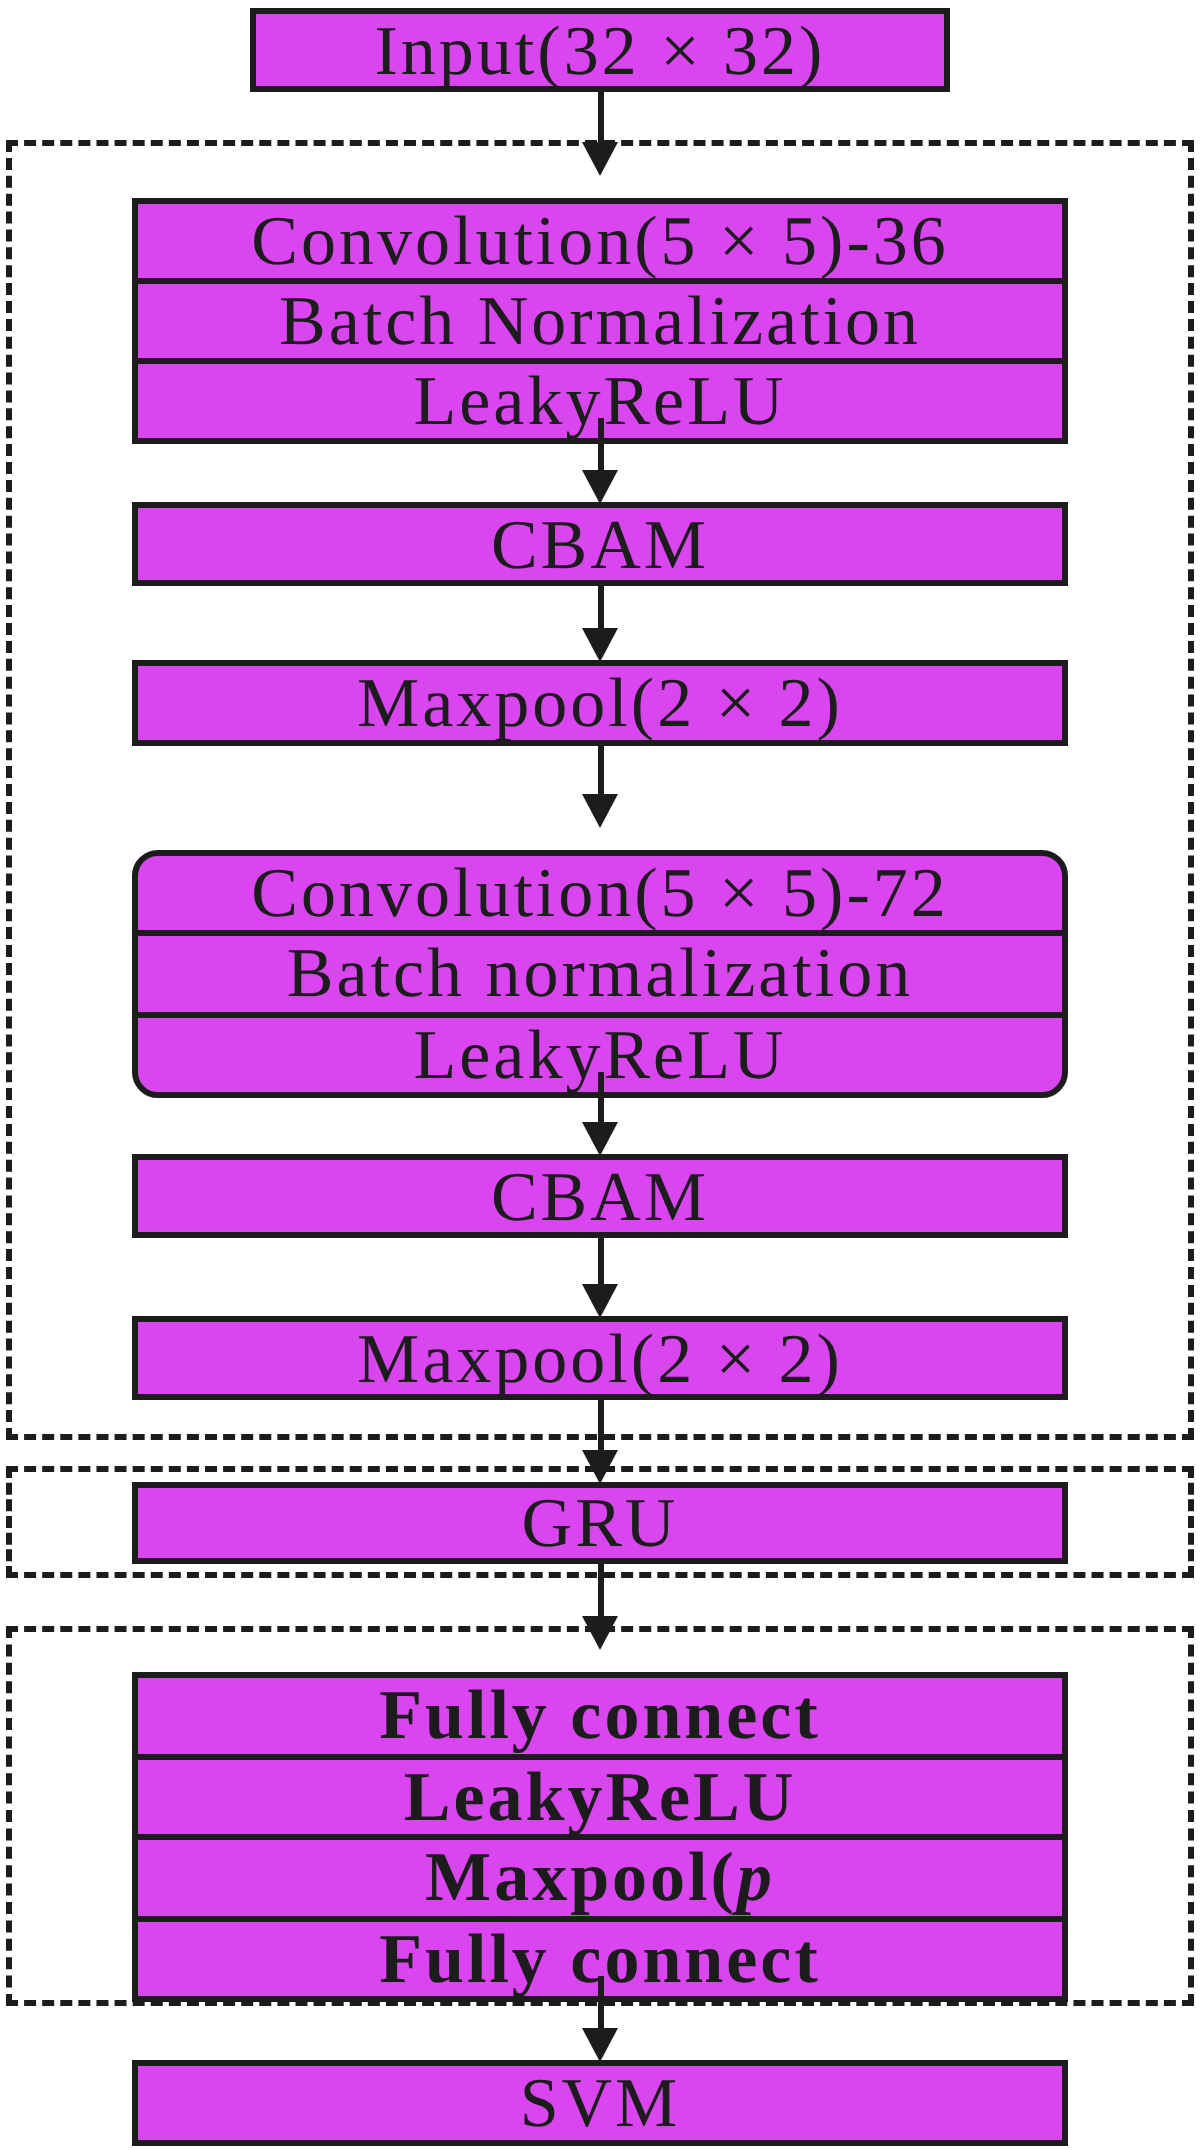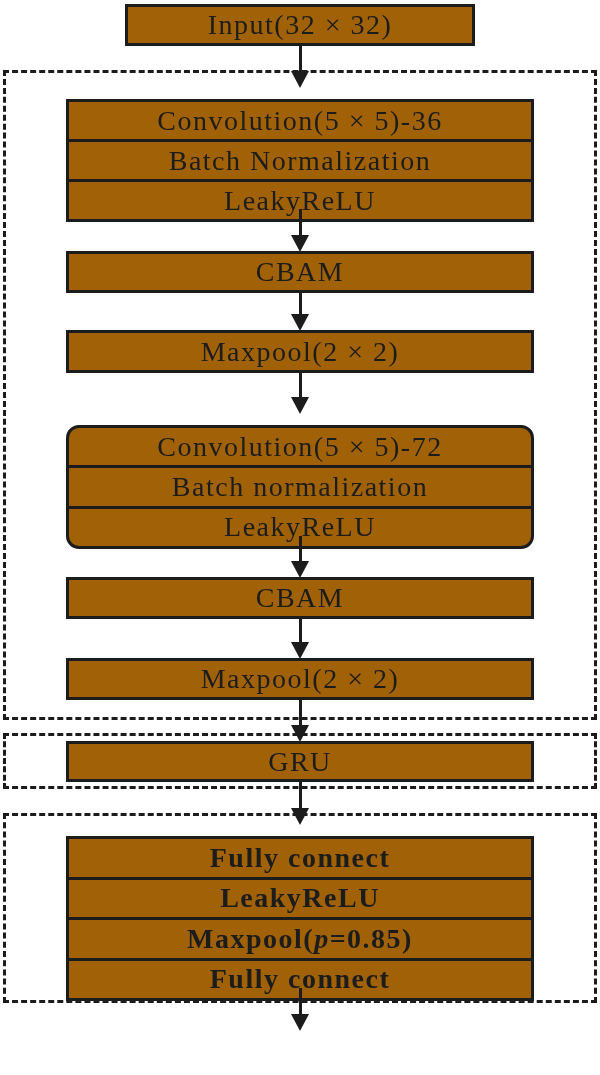--- a/index.html
+++ b/index.html
@@ -21,25 +21,25 @@
     position: absolute;
     border: 3px dashed var(--line, #1c1c1c);
     background: transparent;
   }
   
   .box {
     position: absolute;
     left: 66px;
     width: 468px;
     border: 3px solid var(--line, #1c1c1c);
-    background: #a16207;
+    background: #d946ef;
     display: flex;
     align-items: center;
     justify-content: center;
-    font-size: 28px;
+    font-size: 35px;
     letter-spacing: 1.5px;
     line-height: 1;
     white-space: nowrap;
   }
   .box.stack {
     flex-direction: column;
     align-items: stretch;
     justify-content: stretch;
     margin-top: 12px;
   }
@@ -125,25 +125,27 @@
   <div class="box" style="top:741px; height:41px; z-index:4;text-align:center;">
     <span>GRU</span>
   </div>
 
   <div class="box stack" style="top:824px; height:165px; z-index:4;font-weight:bold;">
     <div class="row">Fully connect</div>
     <div class="row">LeakyReLU</div>
     <div class="row">
         <span>Maxpool(</span>
         <i>p</i>
-        <span>=0.85)</span>
       </div>
     <div class="row">Fully connect</div>
   </div>
 
+  <div class="box" style="top:1030px; height:43px; z-index:4;">
+    <span>SVM</span>
+  </div>
 
   <div class="arrow" style="top:45px; height:43px;"></div>
   <div class="arrow" style="top:209px; height:43px;"></div>
   <div class="arrow" style="top:292px; height:39px;"></div>
   <div class="arrow" style="top:372px; height:42px;"></div>
   <div class="arrow" style="top:536px; height:42px;"></div>
   <div class="arrow" style="top:619px; height:40px;"></div>
   <div class="arrow" style="top:699px; height:43px;"></div>
   <div class="arrow" style="top:781px; height:44px;"></div>
   <div class="arrow" style="top:988px; height:43px;"></div>

